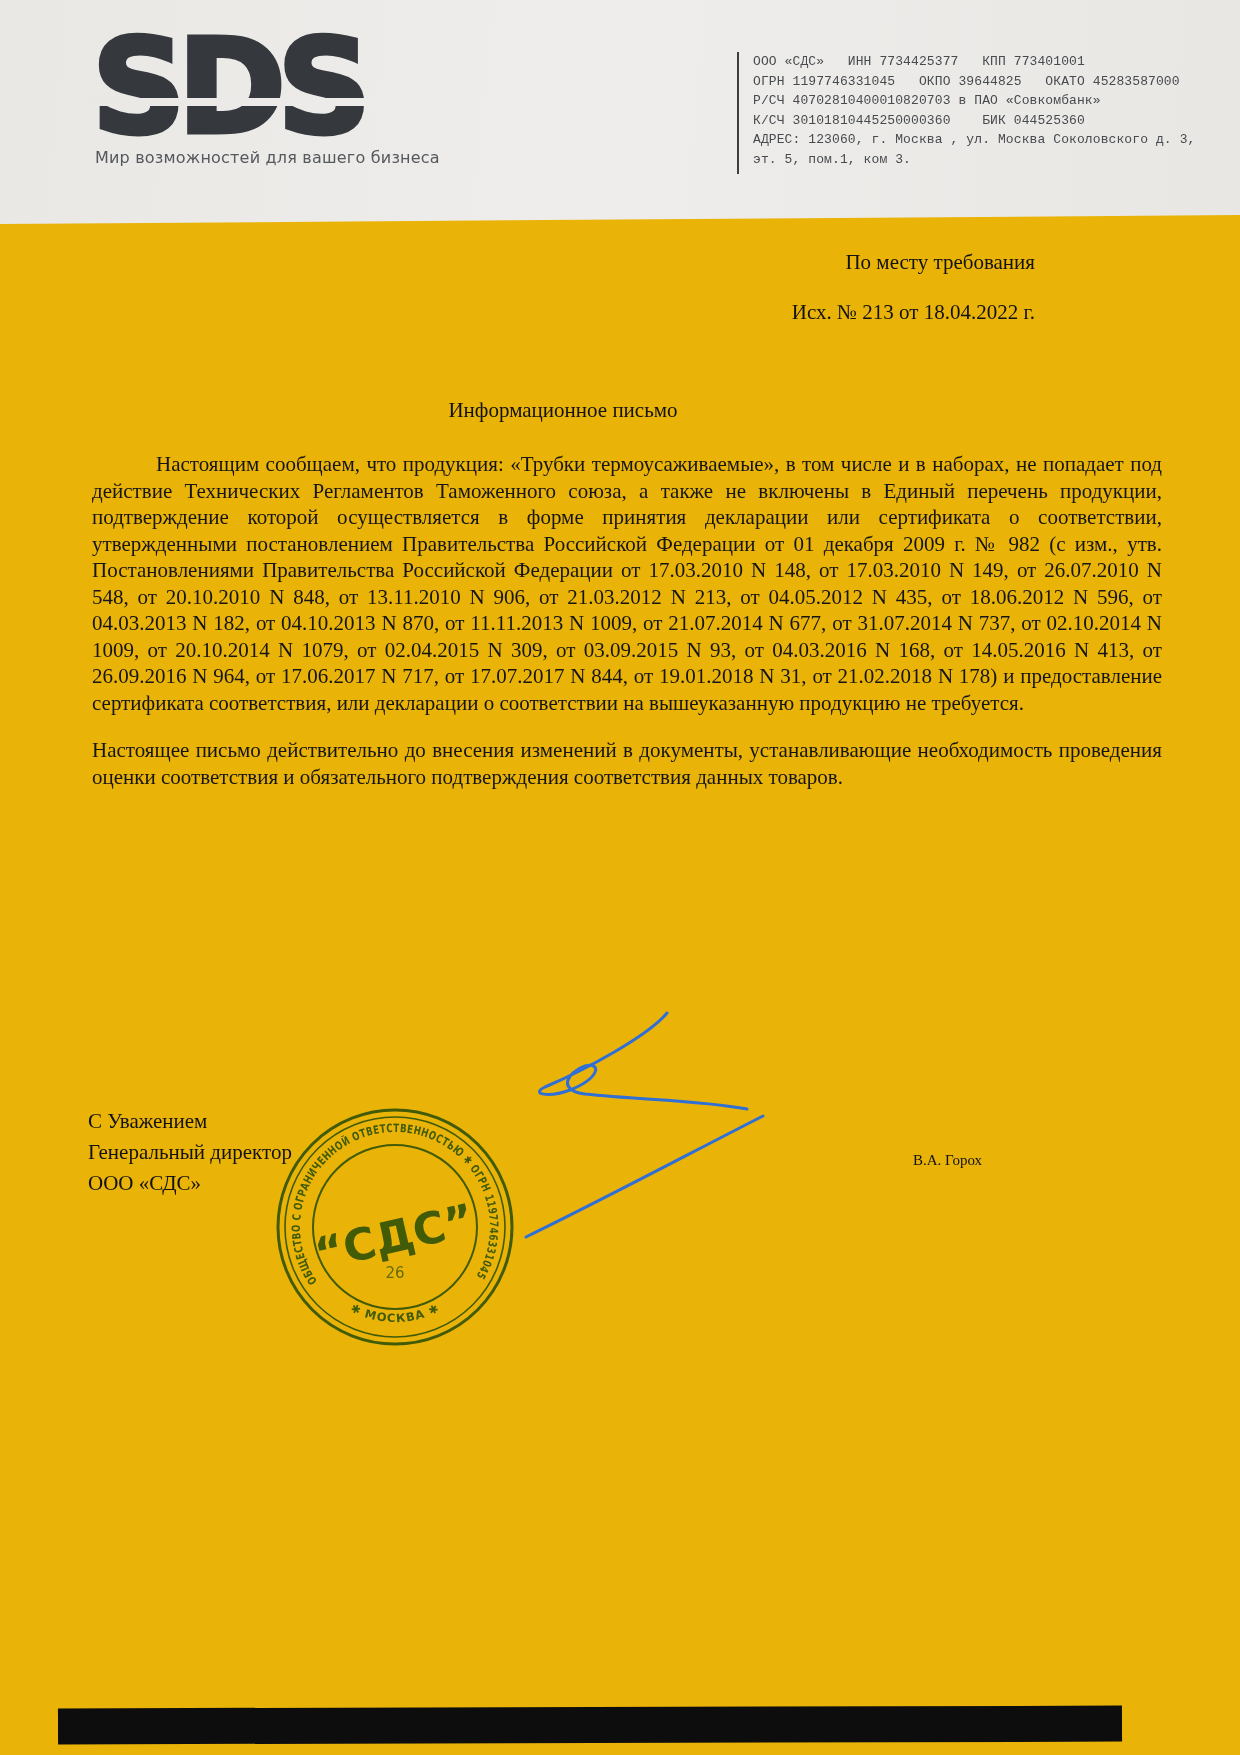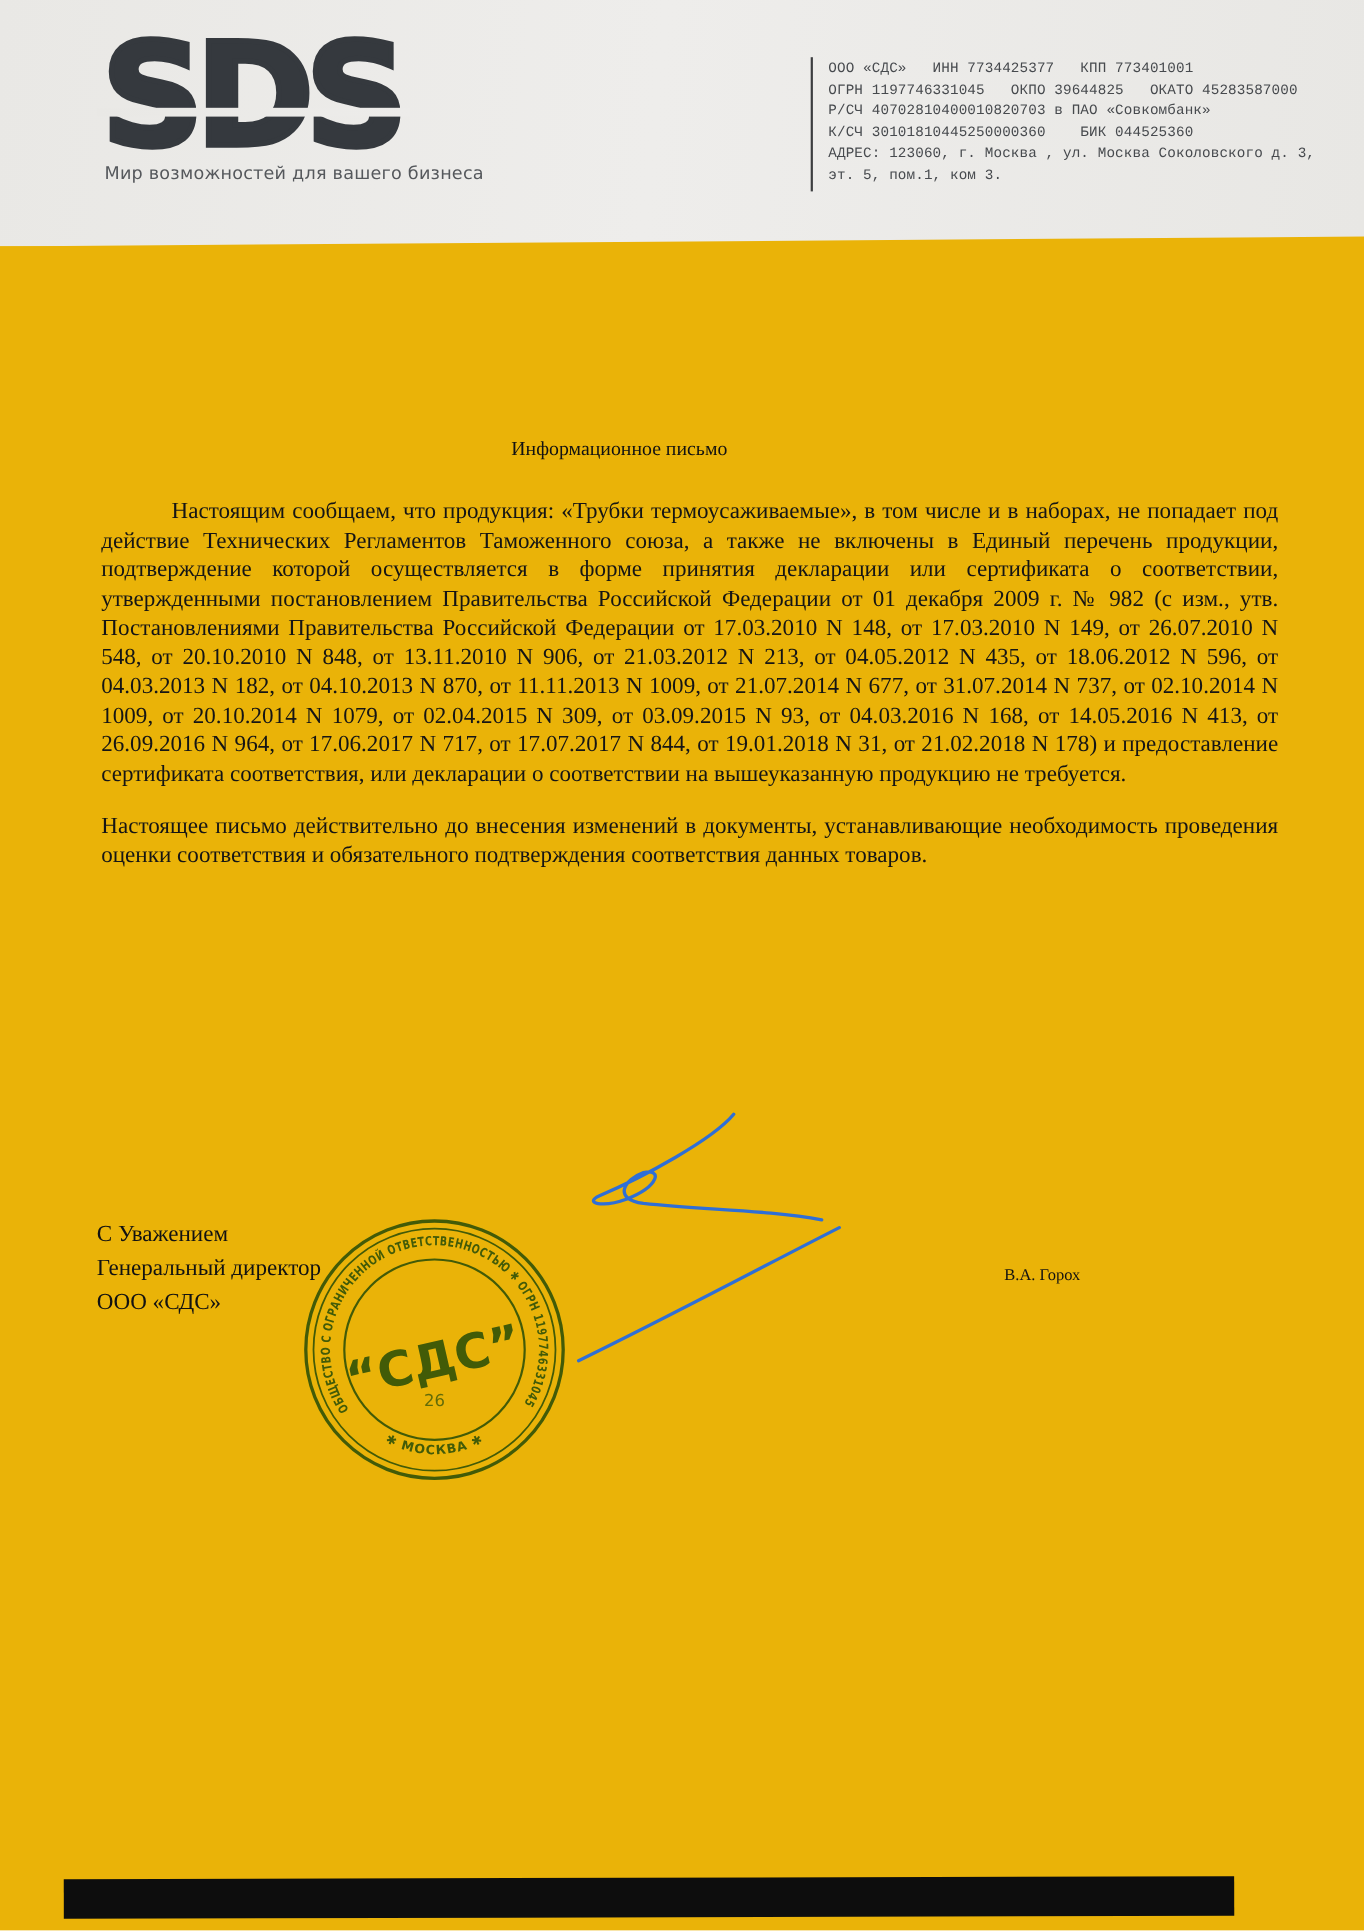--- a/index.html
+++ b/index.html
@@ -35,21 +35,21 @@
   .company-info{
     position:absolute;left:753px;top:52px;width:420px;
     font-family:Liberation Mono, monospace;font-size:13px;line-height:19.5px;
     color:#474a4e;letter-spacing:.1px;
   }
   .info-line{white-space:pre;}
   
   .meta{position:absolute;right:205px;top:250px;text-align:right;font-size:21px;}
   .meta .ref{margin-top:25px;}
   
-  .doc-title{position:absolute;left:88px;top:398px;width:950px;text-align:center;font-size:18px;}
+  .doc-title{position:absolute;left:88px;top:398px;width:950px;text-align:center;font-size:21px;}
   
   .body-text{
     position:absolute;left:92px;top:451px;width:1070px;
     font-size:21px;line-height:26.5px;text-align:justify;color:#151515;
   }
   .body-text .p1{text-indent:64px;margin:0;}
   .body-text .p2{margin:21px 0 0 0;}
   
   .sig-block{position:absolute;left:88px;top:1106px;font-size:21px;line-height:31px;}
   .sig-name{position:absolute;left:913px;top:1152px;font-size:15px;}
@@ -85,20 +85,24 @@
   <div class="info-rule"></div>
   <div class="company-info">
     <div class="info-line">ООО «СДС»   ИНН 7734425377   КПП 773401001</div>
     <div class="info-line">ОГРН 1197746331045   ОКПО 39644825   ОКАТО 45283587000</div>
     <div class="info-line">Р/СЧ 40702810400010820703 в ПАО «Совкомбанк»</div>
     <div class="info-line">К/СЧ 30101810445250000360    БИК 044525360</div>
     <div class="info-line">АДРЕС: 123060, г. Москва , ул. Москва Соколовского д. 3,</div>
     <div class="info-line">эт. 5, пом.1, ком 3.</div>
   </div>
 
+  <div class="meta">
+    <div class="addressee">По месту требования</div>
+    <div class="ref">Исх. № 213 от 18.04.2022 г.</div>
+  </div>
 
   <div class="doc-title">Информационное письмо</div>
 
   <div class="body-text">
     <p class="p1">Настоящим сообщаем, что продукция: «Трубки термоусаживаемые», в том числе и в наборах, не попадает под действие Технических Регламентов Таможенного союза, а также не включены в Единый перечень продукции, подтверждение которой осуществляется в форме принятия декларации или сертификата о соответствии, утвержденными постановлением Правительства Российской Федерации от 01 декабря 2009 г. № 982 (с изм., утв. Постановлениями Правительства Российской Федерации от 17.03.2010 N 148, от 17.03.2010 N 149, от 26.07.2010 N 548, от 20.10.2010 N 848, от 13.11.2010 N 906, от 21.03.2012 N 213, от 04.05.2012 N 435, от 18.06.2012 N 596, от 04.03.2013 N 182, от 04.10.2013 N 870, от 11.11.2013 N 1009, от 21.07.2014 N 677, от 31.07.2014 N 737, от 02.10.2014 N 1009, от 20.10.2014 N 1079, от 02.04.2015 N 309, от 03.09.2015 N 93, от 04.03.2016 N 168, от 14.05.2016 N 413, от 26.09.2016 N 964, от 17.06.2017 N 717, от 17.07.2017 N 844, от 19.01.2018 N 31, от 21.02.2018 N 178) и предоставление сертификата соответствия, или декларации о соответствии на вышеуказанную продукцию не требуется.</p>
     <p class="p2">Настоящее письмо действительно до внесения изменений в документы, устанавливающие необходимость проведения оценки соответствия и обязательного подтверждения соответствия данных товаров.</p>
   </div>
 
   <div class="sig-block">
     <div>С Уважением</div>

